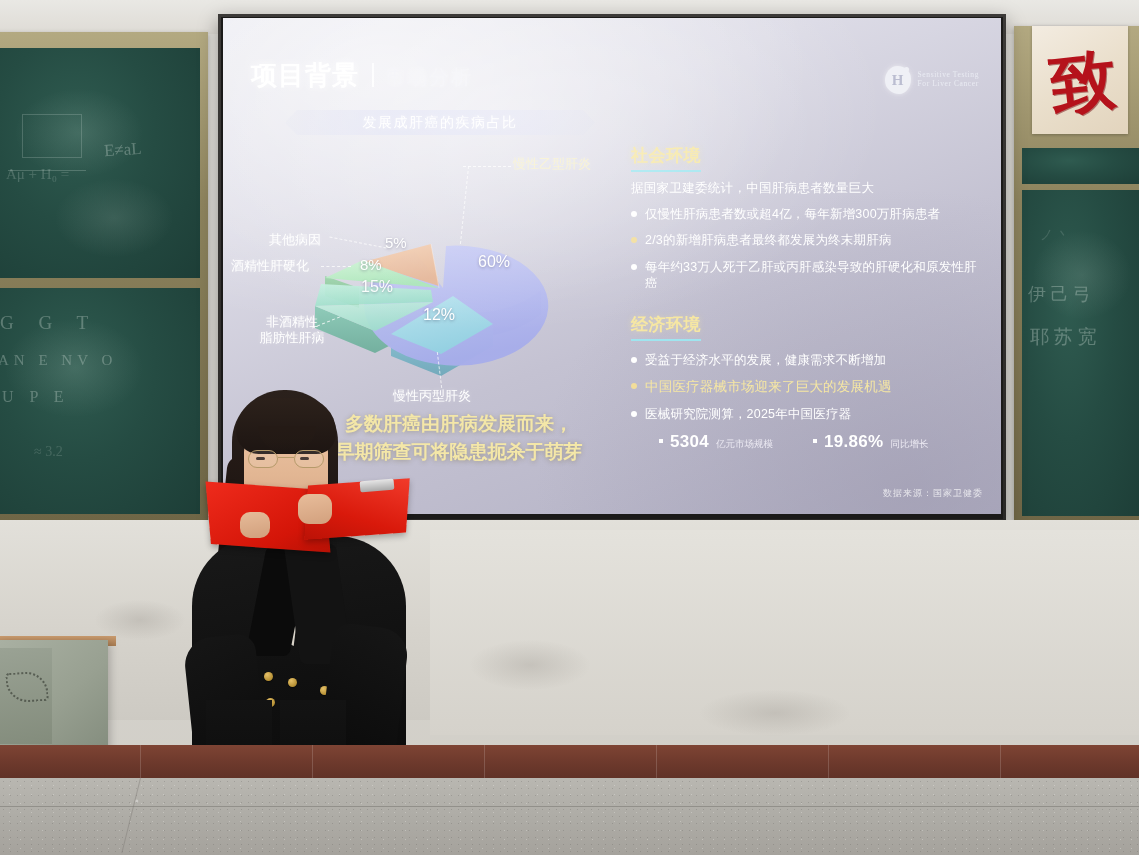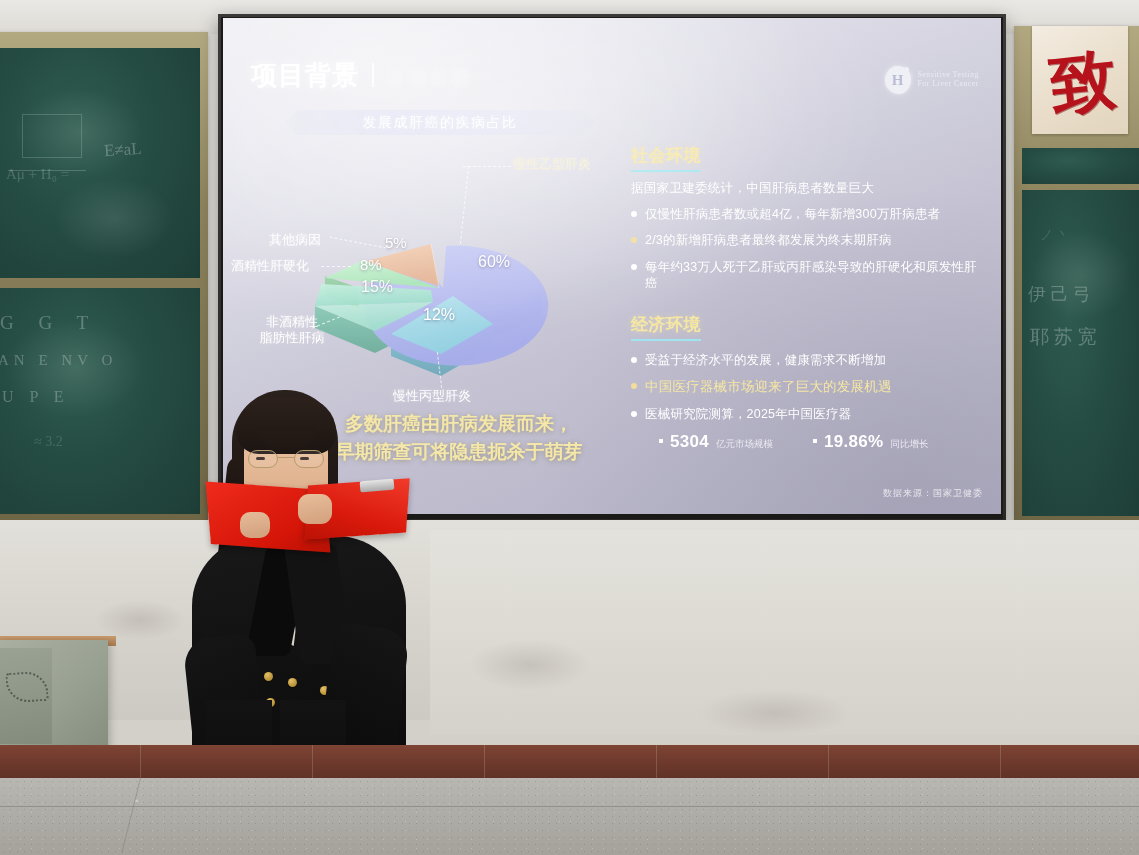--- a/index.html
+++ b/index.html
@@ -361,21 +361,21 @@
     <div class="chalk" style="left:110px; top:92px; font-size:17px; transform:rotate(-4deg);">E≠aL</div>
     <div class="chalk" style="left:12px; top:118px; font-size:15px; opacity:.7;">Aμ + H₀ =</div>
     <div class="chalk" style="left:14px; top:122px; width:78px; height:0; border-top:1px solid rgba(225,235,228,.22);"></div>
     <div class="chalk" style="left:28px; top:66px; width:60px; height:44px; border:1px solid rgba(225,235,228,.20);"></div>
   </div>
   <div class="board-surface" style="left:-6px; top:288px; width:206px; height:226px;">
     <div class="smudge" style="left:10px; top:30px; width:140px; height:100px;"></div>
     <div class="chalk" style="left:6px; top:24px; font-size:19px; letter-spacing:10px;">G G T</div>
     <div class="chalk" style="left:4px; top:64px; font-size:15px; letter-spacing:5px;">AN E NV O</div>
     <div class="chalk" style="left:8px; top:100px; font-size:16px; letter-spacing:6px;">U P E</div>
-    <div class="chalk" style="left:40px; top:146px; font-size:14px; opacity:.55;">≈ 3.2</div>
+    <div class="chalk" style="left:40px; top:156px; font-size:14px; opacity:.55;">≈ 3.2</div>
   </div>
 
   <div class="board-frame" style="left:1014px; top:26px; width:128px; height:500px;"></div>
   <div class="board-surface" style="left:1022px; top:148px; width:118px; height:36px;"></div>
   <div class="board-surface" style="left:1022px; top:190px; width:118px; height:326px;">
     <div class="smudge" style="left:10px; top:40px; width:100px; height:90px;"></div>
     <div class="chalk" style="left:6px; top:92px; font-size:18px; font-family:'Liberation Serif',serif;">伊 己 弓</div>
     <div class="chalk" style="left:8px; top:134px; font-size:19px;">耶 苏 宽</div>
     <div class="chalk" style="left:18px; top:36px; font-size:13px; opacity:.5;">ノ 丶</div>
   </div>

